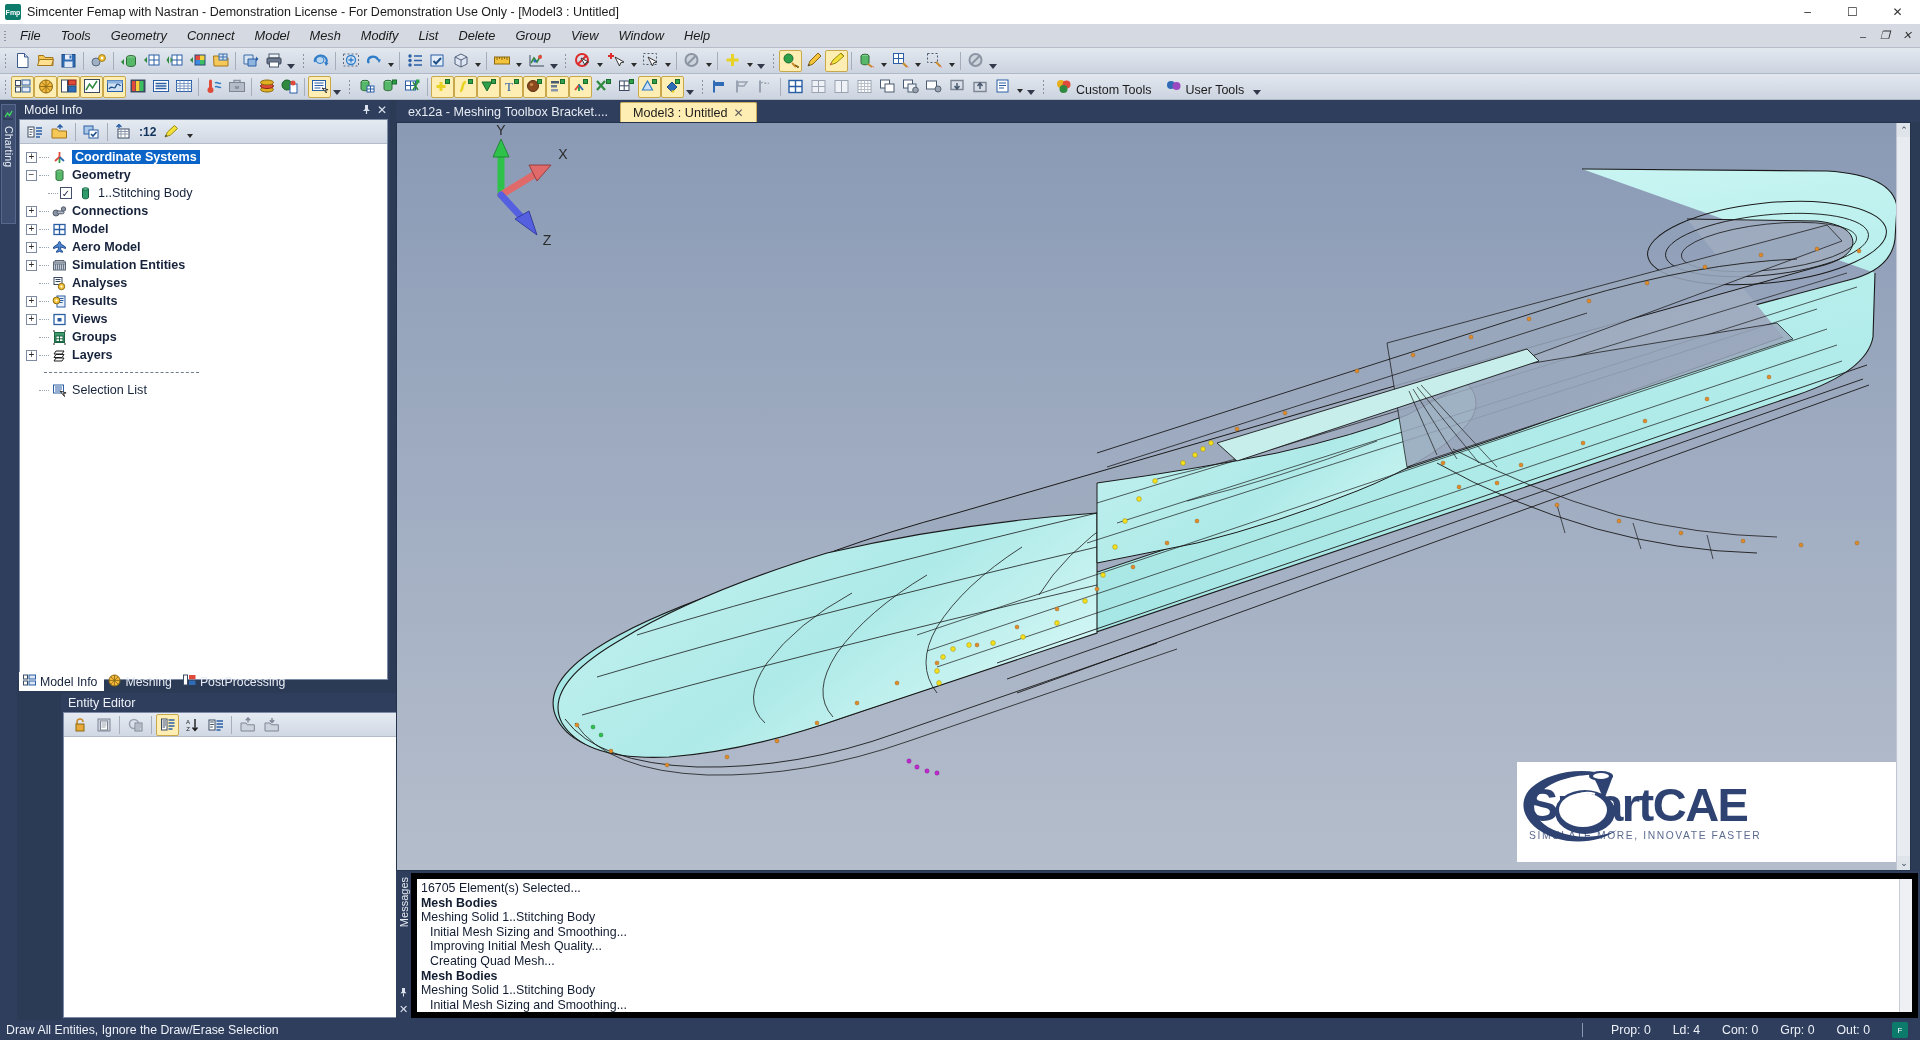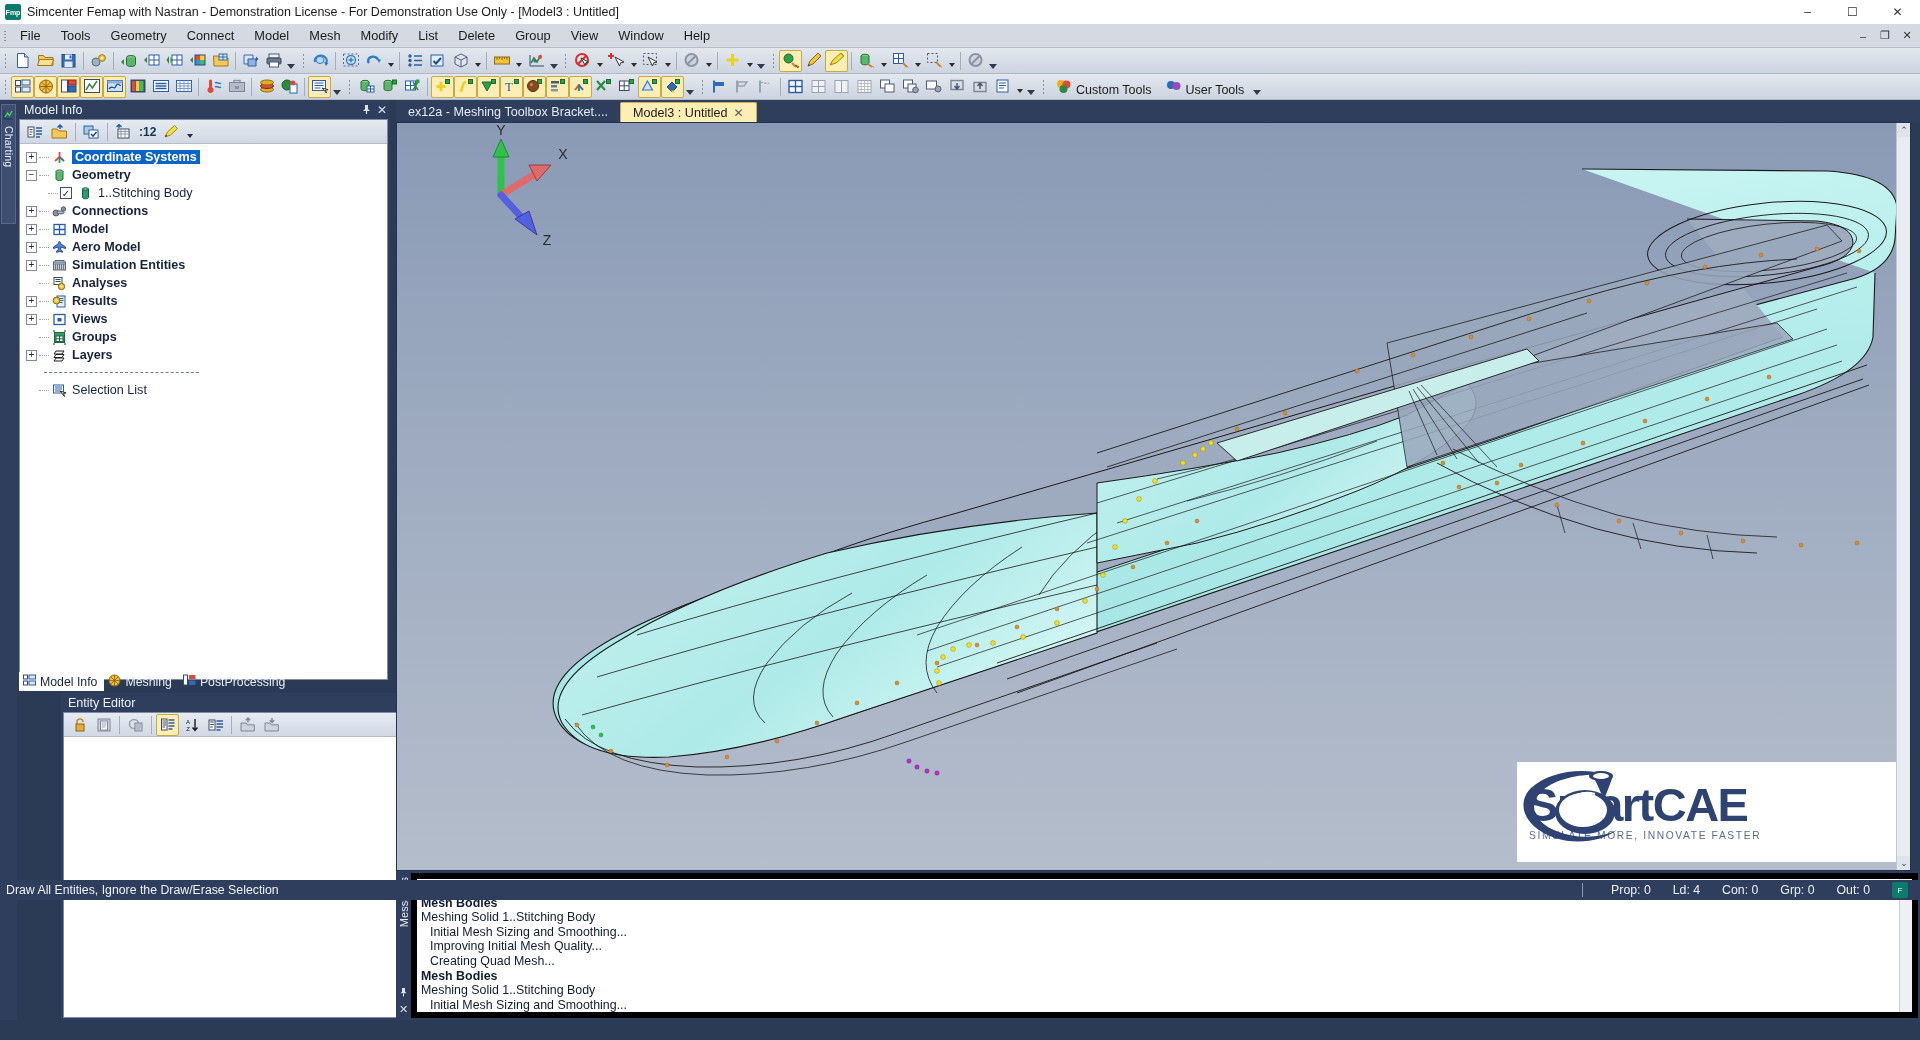--- a/index.html
+++ b/index.html
@@ -3,21 +3,21 @@
 <meta charset="utf-8">
 <style>
   * { box-sizing: border-box; margin: 0; padding: 0; }
   html, body {
     width: 1920px; height: 1040px;
     overflow: hidden;
     font-family: "Liberation Sans", sans-serif;
     font-size: 13px;
     background: #2b3a55;
   }
-  #app { position: relative; width: 1920px; height: 900px; }
+  #app { position: relative; width: 1920px; height: 1040px; }
 
   
   .titlebar {
     position: absolute; top: 0; left: 0; width: 1920px; height: 24px;
     background: #ffffff;
     display: flex; align-items: center;
   }
   .title-icon {
     width: 16px; height: 16px; margin-left: 5px; margin-right: 6px;
     background: #0d7b6c; border-radius: 2px;
@@ -30,20 +30,21 @@
     width: 45px; height: 24px; display: flex; align-items: center; justify-content: center;
     color: #333; font-size: 12px;
   }
 
   
   .menubar {
     position: absolute; top: 24px; left: 0; width: 1920px; height: 24px;
     background: #d4d9e2;
     display: flex; 
     border-bottom: 1px solid #b6bcc8;
+    font-style: italic;
   }
   .menu-grip { width: 10px; height: 24px; display: flex; align-items: center; justify-content: center; }
   .menu-grip::before {
     content: ""; width: 2px; height: 13px;
     background-image: radial-gradient(#8b93a3 40%, transparent 41%);
     background-size: 2px 3px;
   }
   .menu-item {
     padding: 0 10px; height: 24px; line-height: 24px; font-size: 12.8px; color: #1b1b1b;
     cursor: default;

